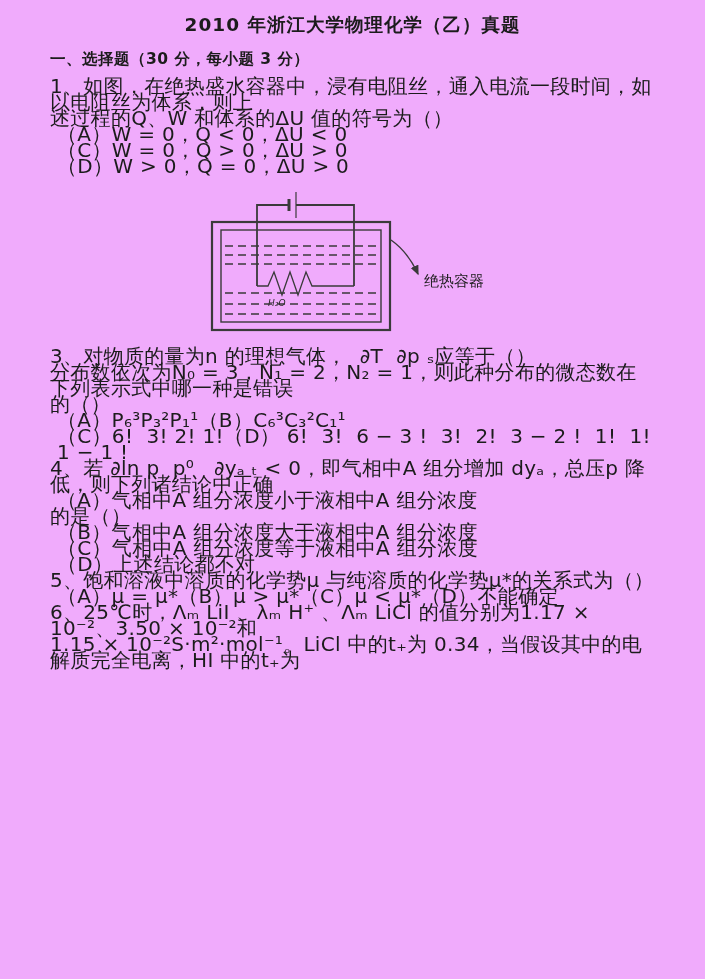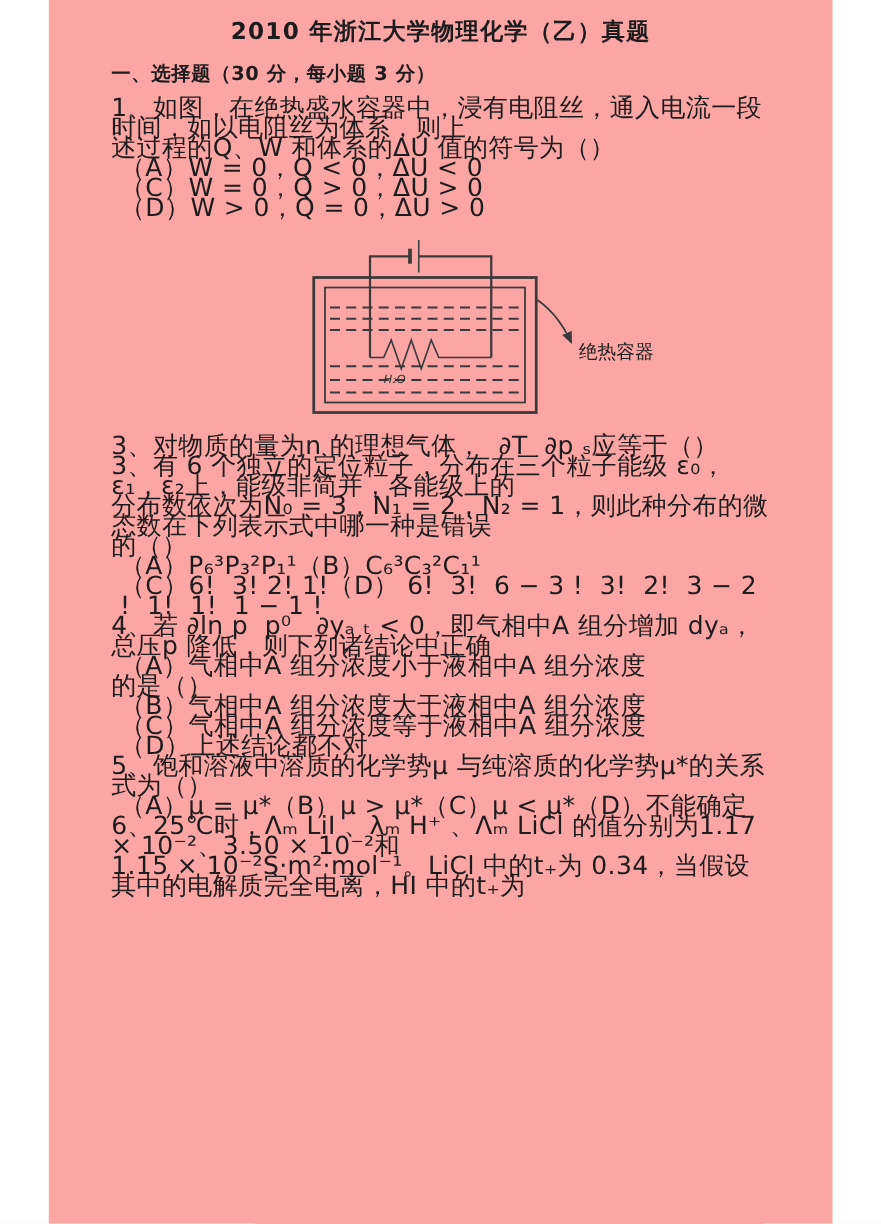--- a/index.html
+++ b/index.html
@@ -1,21 +1,21 @@
 <!DOCTYPE html>
 <html><head>
 <meta charset="utf-8">
 <style>
   html, body { margin: 0; padding: 0; background: #ffffff; }
   .page {
     position: relative;
-    width: 627px;
+    width: 705px;
     height: 979px;
     margin: 0 auto;
-    background: #fca5a5;
+    background: #f0abfc;
     color: #1c1c1c;
     font-family: "DejaVu Sans", "Liberation Sans", sans-serif;
     overflow: hidden;
     box-sizing: border-box;
     padding: 8px 50px 0 50px;
   }
   .doc-title {
     font-size: 18.5px;
     font-weight: bold;
     text-align: center;
@@ -98,21 +98,20 @@
       <path class="sketch" d="M181,50 Q198,62 208,84" stroke-width="1.4" marker-end="url(#ah)"></path>
       <text x="214" y="96" font-size="15" fill="#1c1c1c">绝热容器</text>
     </svg>
   </div>
 
   <div>
     <p class="line">3、对物质的量为n 的理想气体，  ∂T  ∂p ₛ应等于（）</p>
   </div>
 
   <div>
-    <p class="line">3、有 6 个独立的定位粒子，分布在三个粒子能级 ε₀，ε₁，ε₂上，能级非简并，各能级上的</p>
     <p class="line">分布数依次为N₀ = 3，N₁ = 2，N₂ = 1，则此种分布的微态数在下列表示式中哪一种是错误</p>
     <p class="line">的（）</p>
     <p class="line opt">（A）P₆³P₃²P₁¹（B）C₆³C₃²C₁¹</p>
     <p class="line opt">（C）6!  3! 2! 1!（D） 6!  3!  6 − 3 !  3!  2!  3 − 2 !  1!  1!  1 − 1 !</p>
   </div>
 
   <div>
     <p class="line">4、若 ∂ln p  p⁰   ∂yₐ ₜ &lt; 0，即气相中A 组分增加 dyₐ，总压p 降低，则下列诸结论中正确</p>
     <p class="line opt">（A）气相中A 组分浓度小于液相中A 组分浓度</p>
     <p class="line">的是（）</p>

